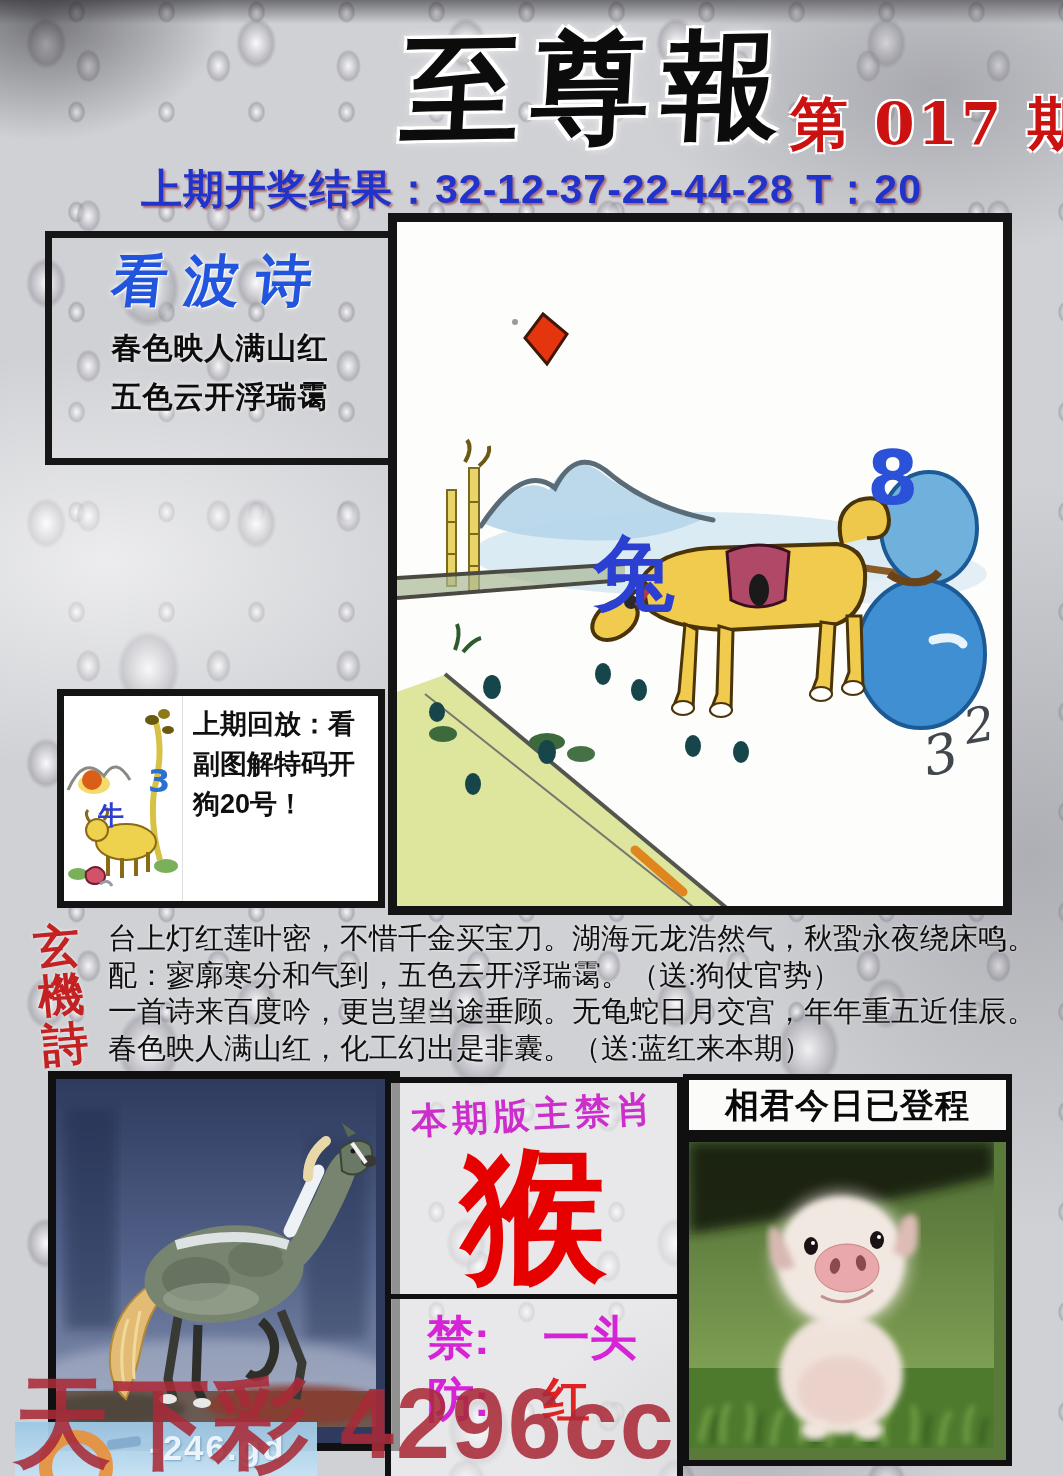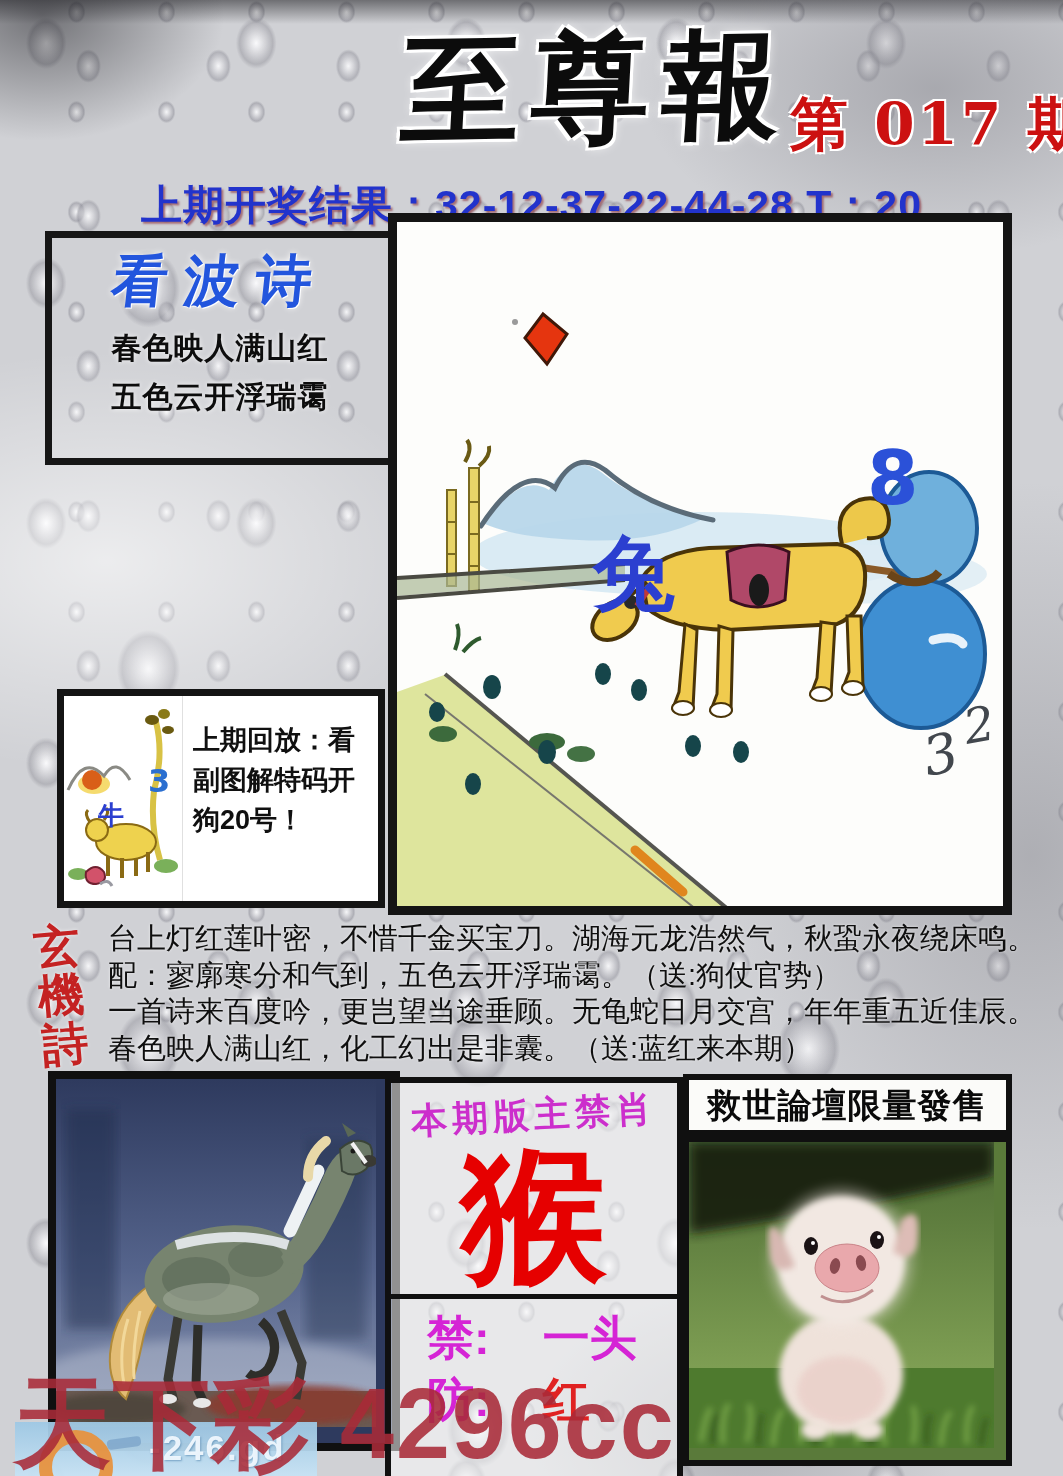--- a/index.html
+++ b/index.html
@@ -32,41 +32,41 @@
     font-size:118px;font-weight:bold;line-height:1.1;color:#0c0c0c;letter-spacing:12px;
     transform:skewX(-4deg) rotate(-1deg);white-space:nowrap;
     text-shadow:-3px -3px 0 #fff,3px -3px 0 #fff,-3px 3px 0 #fff,3px 3px 0 #fff,0 0 12px #fff;
   }
   .masthead-issue{
     left:790px;top:86px;font-family:"DejaVu Serif","Liberation Serif",serif;
     font-size:58px;font-weight:bold;color:#cc1111;letter-spacing:3px;white-space:nowrap;
     text-shadow:-2px -2px 0 #fff,2px -2px 0 #fff,-2px 2px 0 #fff,2px 2px 0 #fff;
   }
   .result-line{
-    left:0;top:178px;width:100%;text-align:center;
+    left:0;top:162px;width:100%;text-align:center;
     font-size:41px;font-weight:bold;color:#2233cc;letter-spacing:1px;white-space:nowrap;
     text-shadow:2px 2px 2px rgba(130,30,40,.55);
   }
 
   .wave-box{left:45px;top:231px;width:336px;height:220px;border:7px solid #161616;}
   .wave-title{
     margin-top:6px;text-align:center;font-family:"DejaVu Serif","Liberation Serif",serif;
     font-size:56px;font-weight:bold;color:#2255dd;letter-spacing:16px;
     transform:skewX(-6deg);text-shadow:0 0 6px #fff,1px 1px 0 #fff;
   }
   .wave-line{
     text-align:center;font-size:30px;font-weight:bold;color:#0d0d0d;letter-spacing:1px;
     margin-top:8px;text-shadow:0 0 5px rgba(255,255,255,.85);white-space:nowrap;
   }
 
   .main-frame{left:388px;top:213px;width:606px;height:684px;border:9px solid #141414;background:#fdfdfb;}
 
   .replay-box{left:57px;top:689px;width:314px;height:205px;border:7px solid #141414;background:#ffffff;display:flex;}
   .replay-thumb{width:118px;height:100%;border-right:1px solid #e0e0e0;flex:none;}
-  .replay-text{padding:24px 4px 0 10px;font-size:27px;font-weight:bold;line-height:40px;color:#101010;}
+  .replay-text{padding:8px 4px 0 10px;font-size:27px;font-weight:bold;line-height:40px;color:#101010;}
 
   .mystic{left:38px;top:920px;width:1002px;height:150px;}
   .mystic-label{
     position:absolute;left:0;top:2px;display:flex;flex-direction:column;
     font-family:"DejaVu Serif","Liberation Serif",serif;font-size:46px;font-weight:bold;
     color:#c42222;line-height:49px;transform:rotate(-5deg);text-shadow:0 0 4px rgba(255,255,255,.7);
   }
   .mystic-lines{margin-left:70px;width:932px;}
   .mystic-line{
     font-size:29px;font-weight:normal;color:#0f0f0f;line-height:36.5px;white-space:nowrap;
@@ -308,21 +308,21 @@
         <span class="ban-label">禁:</span>
         <span class="ban-value">一头</span>
       </div>
       <div class="ban-row">
         <span class="ban-label">防:</span>
         <span class="ban-value val-red">红</span>
       </div>
     </div>
   </div>
 
-  <div class="abs z2 sale-header">救世論壇限量發售</div>
+  <div class="abs z2 sale-header">相君今日已登程</div>
   <div class="abs z2 pig-frame">
     <svg width="305" height="306" viewBox="0 0 305 306">
       <defs>
         <linearGradient id="pbg" x1="0" y1="0" x2="0" y2="1">
           <stop offset="0" stop-color="#4e6c34"></stop>
           <stop offset="1" stop-color="#8fb05e"></stop>
         </linearGradient>
         <filter id="pbl6">
             <feGaussianBlur stdDeviation="6"></feGaussianBlur>
           </filter>

